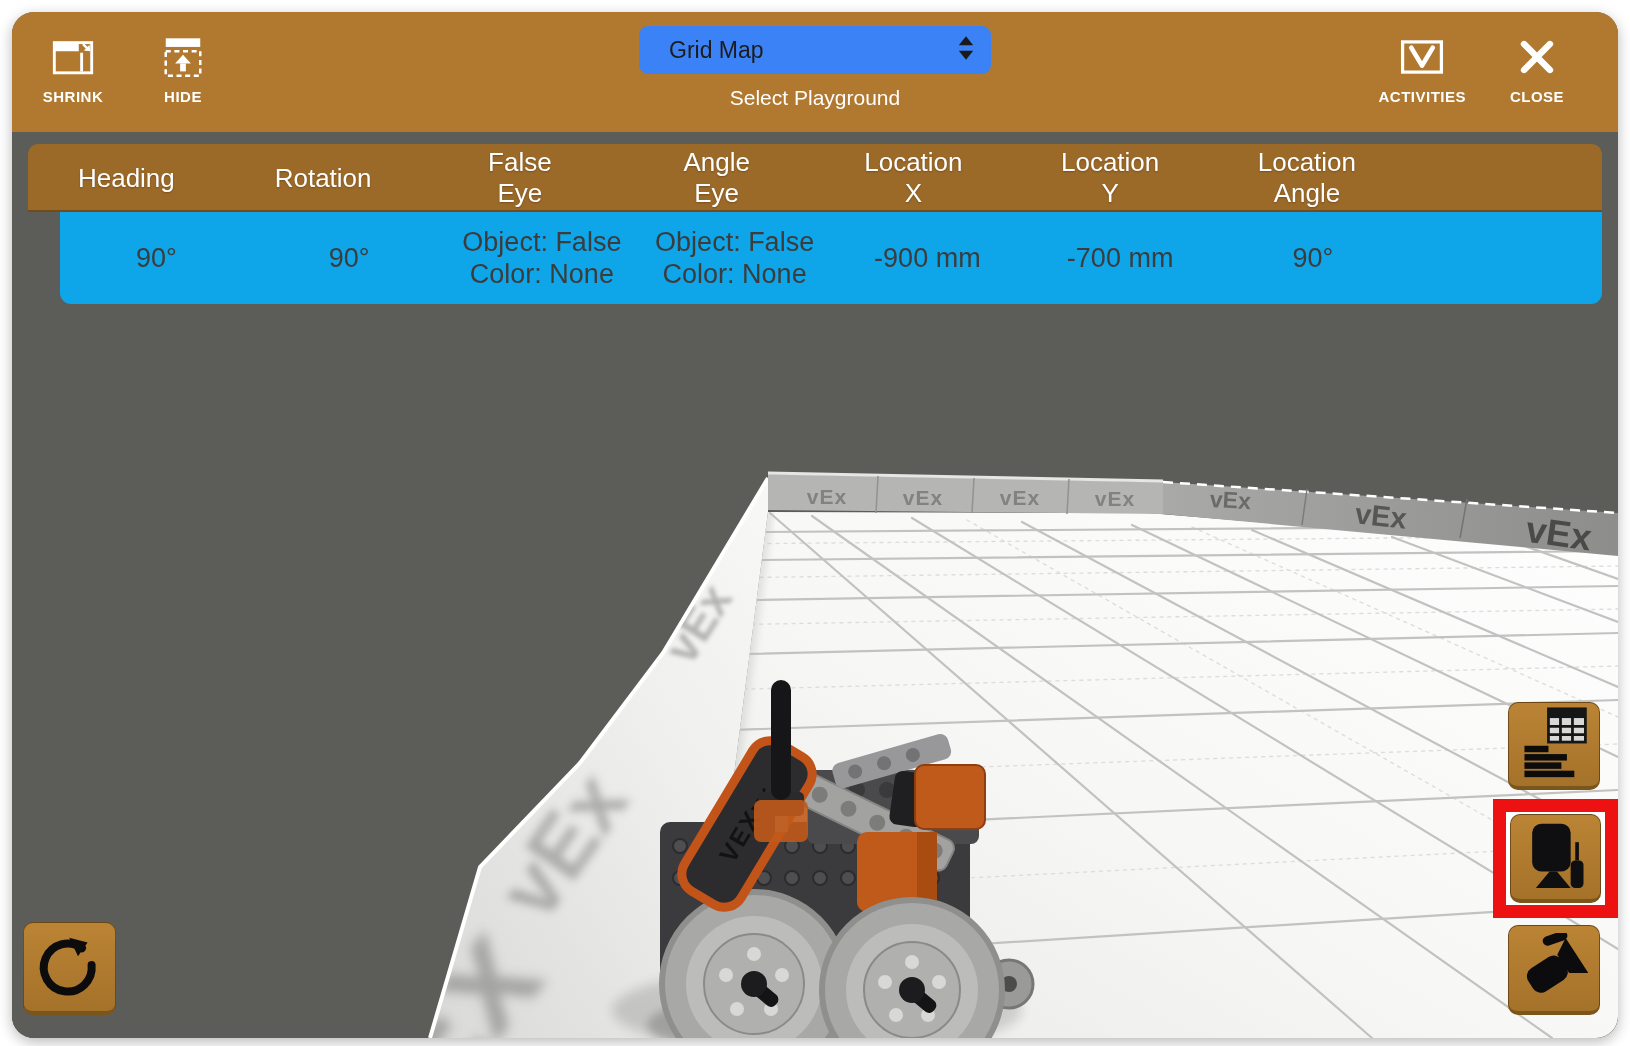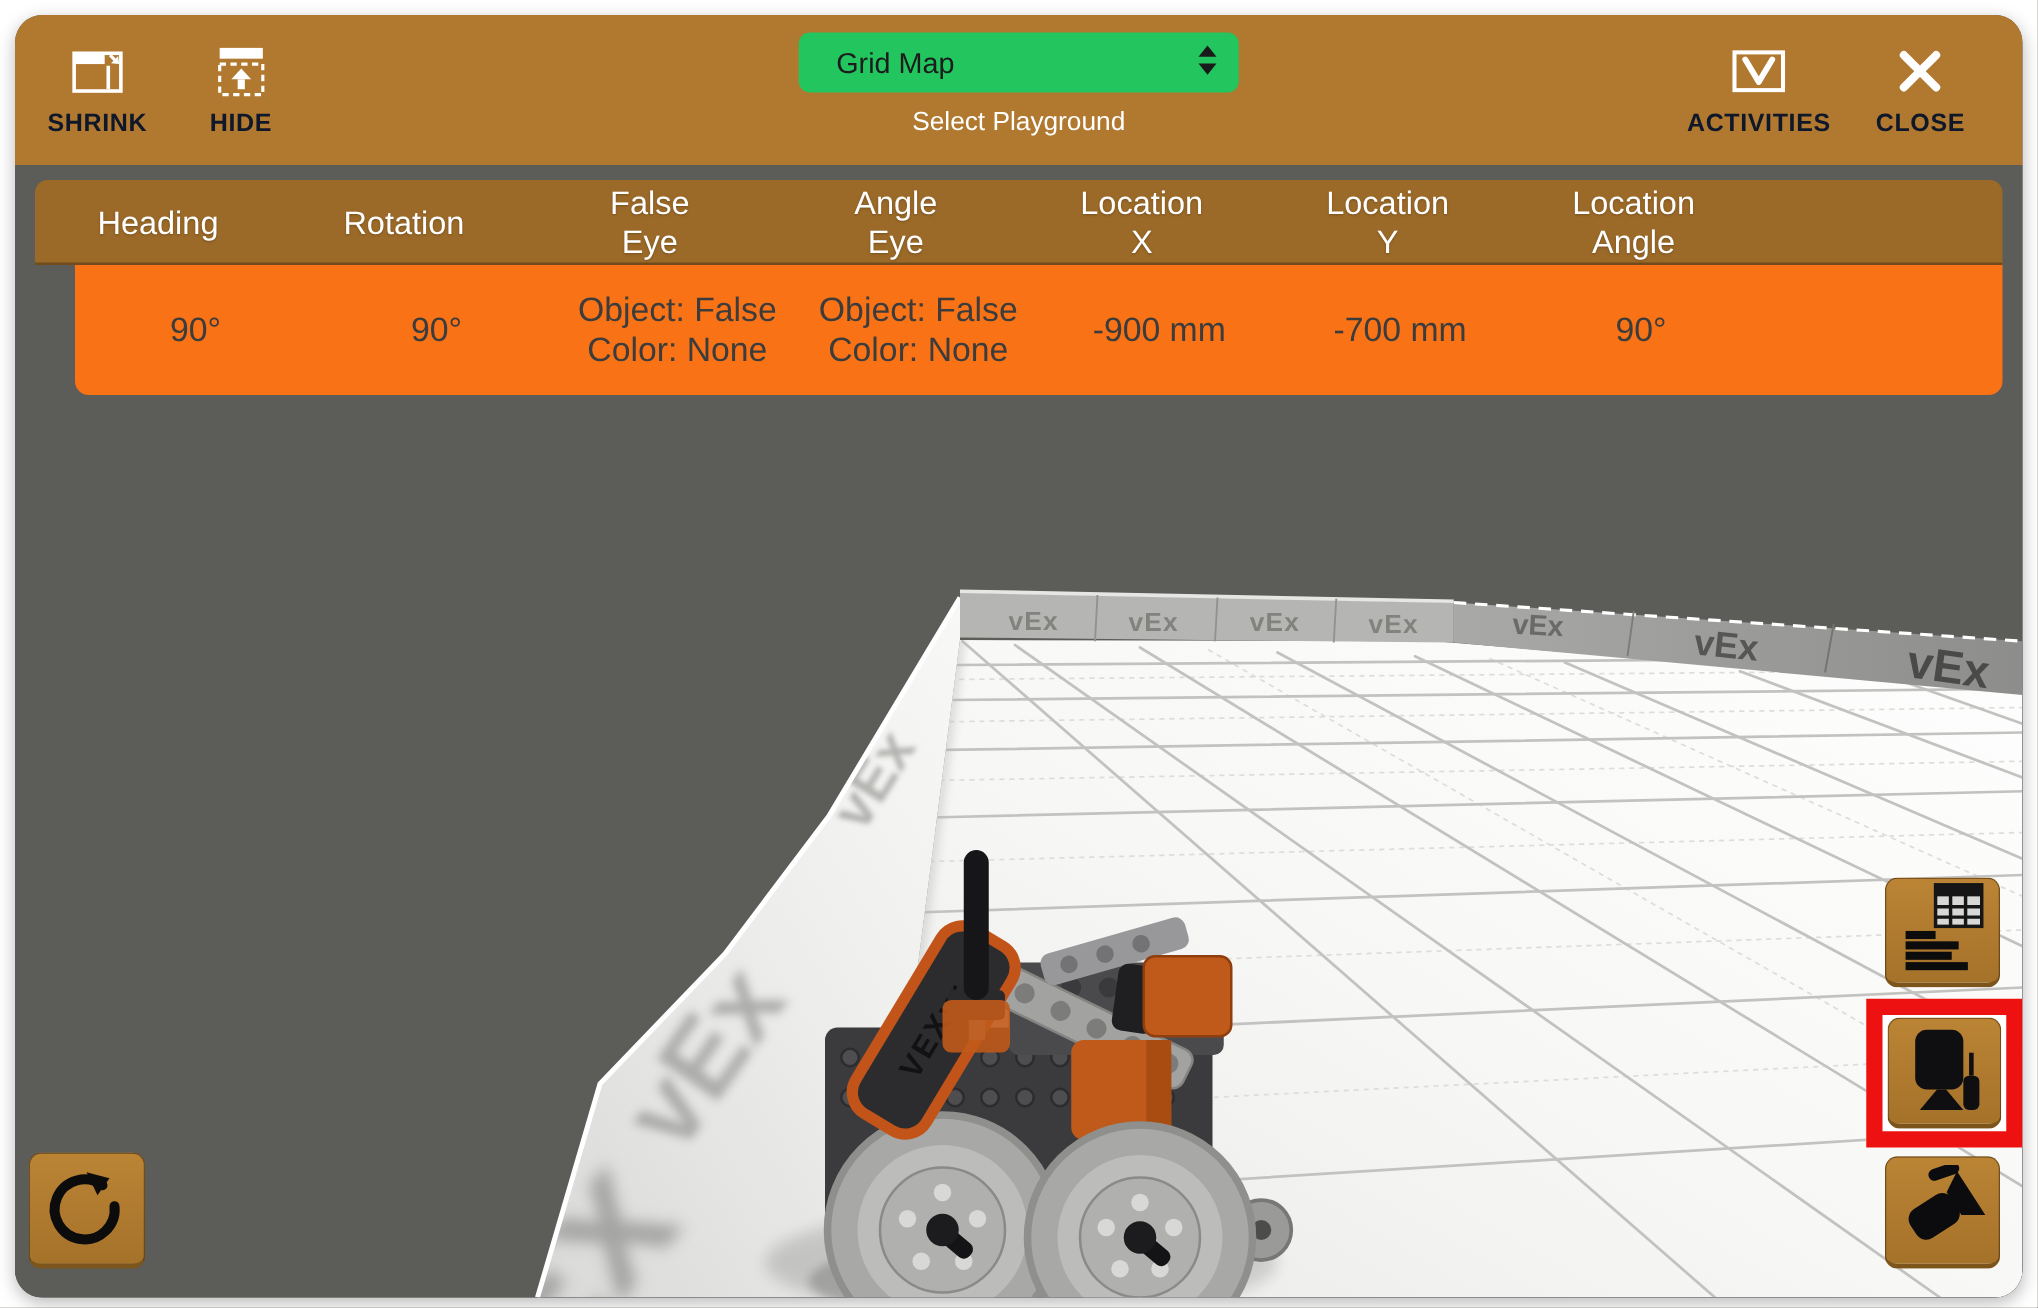--- a/index.html
+++ b/index.html
@@ -7,38 +7,38 @@
   .window{position:absolute;left:12px;top:12px;width:1606px;height:1026px;
     border-radius:22px;overflow:hidden;background:#5c5c59;
     box-shadow:0 4px 14px rgba(0,0,0,.28);}
   
   .topbar{position:absolute;left:0;top:0;width:100%;height:120px;background:#b0792f;}
   .tb-group{position:absolute;top:0;height:120px;display:flex;align-items:flex-start;}
   .tb-left{left:26px;gap:40px;padding-top:22px;}
   .tb-right{right:46px;gap:36px;padding-top:22px;}
   .tb-btn{display:flex;flex-direction:column;align-items:center;gap:8px;cursor:pointer;min-width:70px;}
   .tb-btn svg{display:block;}
-  .tb-label{color:#0f172a;font-size:20px;font-weight:bold;letter-spacing:.5px;}
+  .tb-label{color:#ffffff;font-size:15px;font-weight:bold;letter-spacing:.5px;}
   .tb-center{position:absolute;left:50%;top:0;transform:translateX(-50%);width:360px;text-align:center;}
-  .select-box{margin:14px auto 0;width:352px;height:48px;background:#22c55e;border-radius:9px;
+  .select-box{margin:14px auto 0;width:352px;height:48px;background:#3b82f6;border-radius:9px;
     display:flex;align-items:center;justify-content:space-between;padding:0 16px 0 30px;
     box-sizing:border-box;cursor:pointer;}
   .select-text{font-size:23px;color:#1c1c1c;}
   .select-caption{margin-top:12px;color:#ffffff;font-size:21px;font-weight:normal;}
   
   .scene{position:absolute;left:0;top:120px;width:1606px;height:906px;background:#5c5c59;}
   .scene-svg{position:absolute;left:0;top:0;}
   
   .sensor-table{position:absolute;left:16px;top:12px;width:1574px;}
   .st-header{display:grid;grid-template-columns:repeat(8,1fr);height:68px;background:#9c6a28;
     border-radius:10px 10px 0 0;box-shadow:inset 0 -2px 0 rgba(0,0,0,.28);}
   .st-header .cell{display:flex;align-items:center;justify-content:center;text-align:center;
     color:#ffffff;font-size:26px;line-height:1.18;white-space:pre-line;
     text-shadow:0 1px 2px rgba(0,0,0,.25);}
-  .st-row{display:grid;grid-template-columns:repeat(8,1fr);height:104px;background:#f97316;
+  .st-row{display:grid;grid-template-columns:repeat(8,1fr);height:92px;background:#0ea5e9;
     border-radius:0 0 11px 11px;margin-left:32px;}
   .st-row .cell{display:flex;align-items:center;justify-content:center;text-align:center;
     color:#3c3c3c;font-size:27px;line-height:1.2;white-space:pre-line;}
   
   .orange-btn{position:absolute;background:linear-gradient(#bb8435,#a5722a);
     border:1px solid rgba(60,38,6,.55);border-bottom:4px solid #7c551d;border-radius:10px;
     display:flex;align-items:center;justify-content:center;cursor:pointer;box-sizing:border-box;}
   .btn-reset{left:11px;top:790px;width:93px;height:93px;}
   .btn-dashboard{left:1496px;top:570px;width:92px;height:88px;}
   .btn-camera{left:1496px;top:793px;width:92px;height:90px;}

